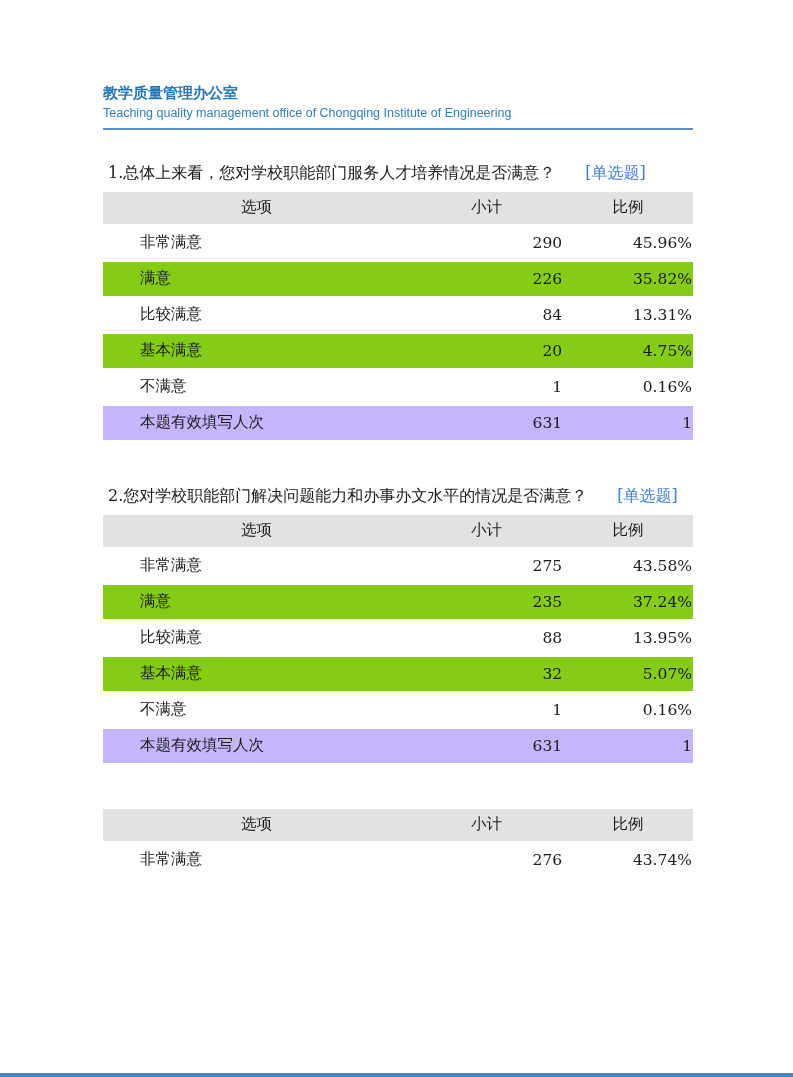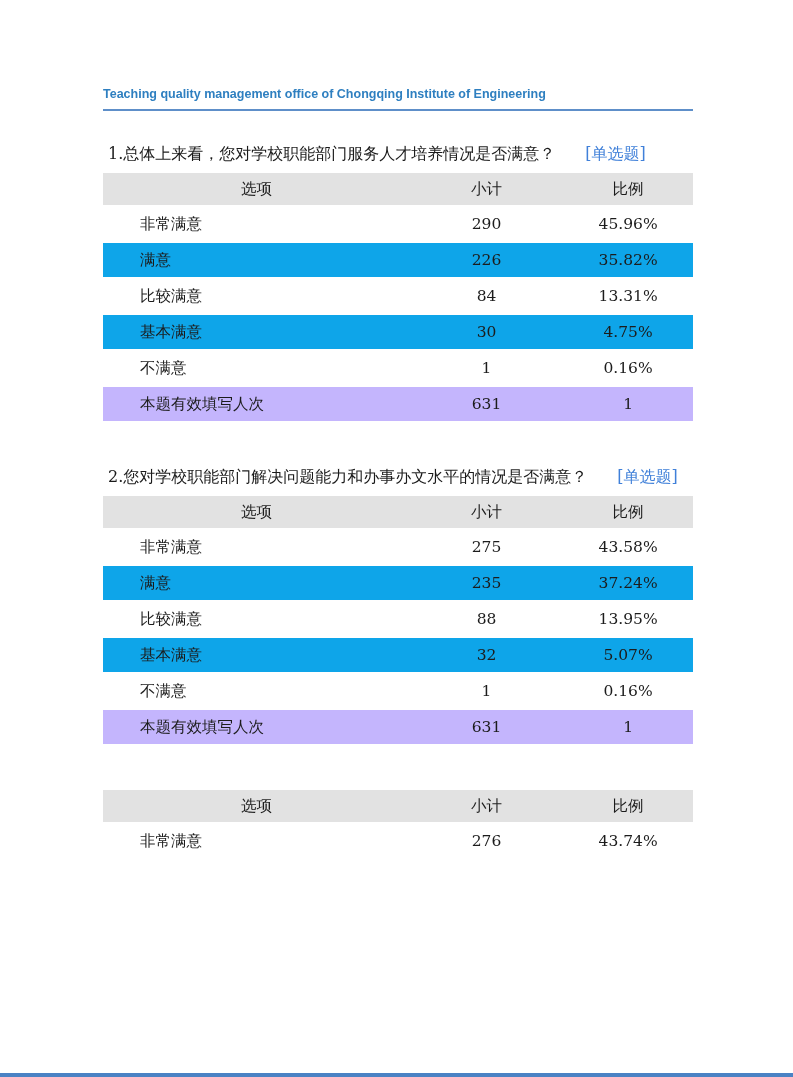--- a/index.html
+++ b/index.html
@@ -26,21 +26,20 @@
     font-weight: bold;
     color: #2478b8;
     line-height: 1.25;
   }
   .org-en {
     font-family: "Liberation Sans", "DejaVu Sans", sans-serif;
     font-size: 12.5px;
     color: #2e7fc0;
     margin-top: 3px;
     line-height: 1.2;
-    font-weight: bold;
   }
   .header-rule {
     height: 2px;
     background: #5e8fc9;
     margin-top: 7px;
   }
 
   
   .doc-title {
     font-family: "Liberation Sans", "DejaVu Sans", sans-serif;
@@ -83,27 +82,27 @@
     white-space: nowrap;
   }
   .survey-table thead th {
     background: #e2e2e2;
     height: 30px;
     text-align: center;
     margin-left: 32px;
   }
   .survey-table td {
     height: 32px;
-    text-align: center;
+    text-align: right;
   }
   .survey-table td.option-cell {
     text-align: left;
     padding-left: 37px;
   }
-  .survey-table tr.stripe { background: #0ea5e9; }
+  .survey-table tr.stripe { background: #84cc16; }
   .survey-table tr.total  { background: #c4b5fd; }
 
   
   .page-number {
     position: absolute;
     top: 1002px;
     left: 0;
     width: 100%;
     text-align: center;
     font-family: "Liberation Sans", "DejaVu Sans", sans-serif;
@@ -120,20 +119,21 @@
     background: #4a82c4;
   }
 </style>
 </head>
 <body>
 
 <div class="page">
   <div class="content">
 
     <header class="doc-header">
+      <div class="org-cn">教学质量管理办公室</div>
       <div class="org-en">Teaching quality management office of Chongqing Institute of Engineering</div>
       <div class="header-rule"></div>
     </header>
 
 
     <div id="questions">
   <section class="question-block first">
     <p class="question-line">
       <span class="q-text">1.总体上来看，您对学校职能部门服务人才培养情况是否满意？</span><span class="q-tag">[单选题]</span>
     </p>
@@ -161,21 +161,21 @@
                 <td>226</td>
                 <td>35.82%</td>
               </tr>
               <tr>
                 <td class="option-cell">比较满意</td>
                 <td>84</td>
                 <td>13.31%</td>
               </tr>
               <tr class="stripe">
                 <td class="option-cell">基本满意</td>
-                <td>30</td>
+                <td>20</td>
                 <td>4.75%</td>
               </tr>
               <tr>
                 <td class="option-cell">不满意</td>
                 <td>1</td>
                 <td>0.16%</td>
               </tr>
               <tr class="total">
                 <td class="option-cell">本题有效填写人次</td>
                 <td>631</td>

